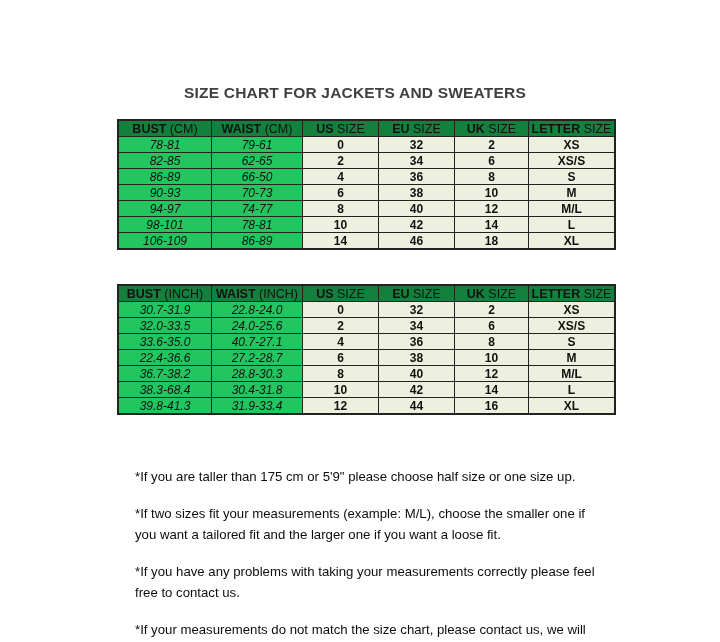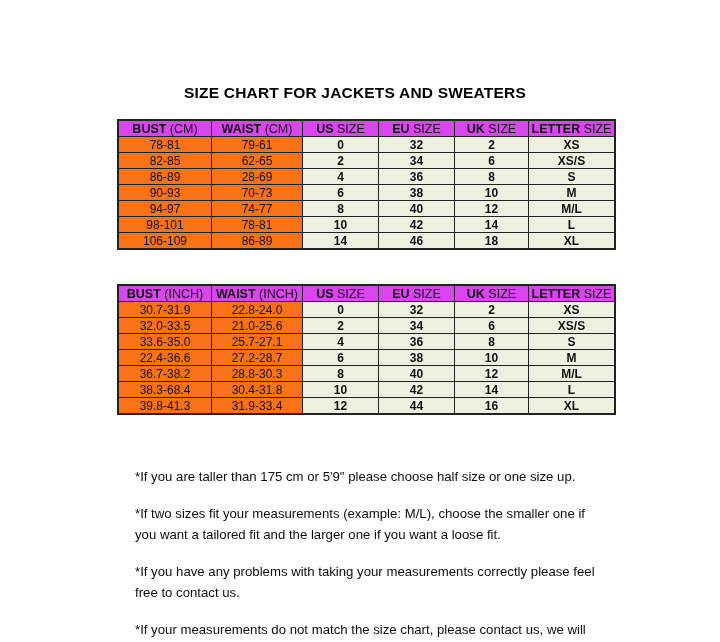--- a/index.html
+++ b/index.html
@@ -22,21 +22,21 @@
   .title {
     position: absolute;
     top: 84px;
     left: 0;
     width: 710px;
     margin: 0;
     text-align: center;
     font-size: 15.5px;
     font-weight: bold;
     letter-spacing: 0.2px;
-    color: #000000;
+    color: #404040;
   }
   table.size-table {
     position: absolute;
     left: 117px;
     width: 478px;
     border-collapse: collapse;
     table-layout: fixed;
     border: 2px solid #222222;
   }
   table.size-table.cm   { top: 119px; }
@@ -44,29 +44,30 @@
   .size-table th, .size-table td {
     border: 1px solid #222222;
     text-align: center;
     vertical-align: middle;
     height: 15px;
     padding: 0 2px;
     overflow: hidden;
     white-space: nowrap;
   }
   .size-table th {
-    background: #d946ef;
+    background: #15803d;
     font-weight: normal;
     font-size: 12.5px;
   }
   .size-table th b { font-weight: bold; }
   .size-table td { font-size: 12px; }
   .size-table td.measure {
-    background: #f97316;
+    background: #22c55e;
     font-weight: normal;
+    font-style: italic;
   }
   .size-table td.size {
     background: #edefdf;
     font-weight: bold;
   }
   .size-table th:nth-child(1), .size-table td:nth-child(1) { width: 88px; }
   .size-table th:nth-child(2), .size-table td:nth-child(2) { width: 86px; }
   .size-table th:nth-child(3), .size-table td:nth-child(3) { width: 71px; }
   .size-table th:nth-child(4), .size-table td:nth-child(4) { width: 71px; }
   .size-table th:nth-child(5), .size-table td:nth-child(5) { width: 69px; }
@@ -111,21 +112,21 @@
         <tr>
           <td class="measure">82-85</td>
           <td class="measure">62-65</td>
           <td class="size">2</td>
           <td class="size">34</td>
           <td class="size">6</td>
           <td class="size">XS/S</td>
         </tr>
         <tr>
           <td class="measure">86-89</td>
-          <td class="measure">28-69</td>
+          <td class="measure">66-50</td>
           <td class="size">4</td>
           <td class="size">36</td>
           <td class="size">8</td>
           <td class="size">S</td>
         </tr>
         <tr>
           <td class="measure">90-93</td>
           <td class="measure">70-73</td>
           <td class="size">6</td>
           <td class="size">38</td>
@@ -174,29 +175,29 @@
         <tr>
           <td class="measure">30.7-31.9</td>
           <td class="measure">22.8-24.0</td>
           <td class="size">0</td>
           <td class="size">32</td>
           <td class="size">2</td>
           <td class="size">XS</td>
         </tr>
         <tr>
           <td class="measure">32.0-33.5</td>
-          <td class="measure">21.0-25.6</td>
+          <td class="measure">24.0-25.6</td>
           <td class="size">2</td>
           <td class="size">34</td>
           <td class="size">6</td>
           <td class="size">XS/S</td>
         </tr>
         <tr>
           <td class="measure">33.6-35.0</td>
-          <td class="measure">25.7-27.1</td>
+          <td class="measure">40.7-27.1</td>
           <td class="size">4</td>
           <td class="size">36</td>
           <td class="size">8</td>
           <td class="size">S</td>
         </tr>
         <tr>
           <td class="measure">22.4-36.6</td>
           <td class="measure">27.2-28.7</td>
           <td class="size">6</td>
           <td class="size">38</td>

